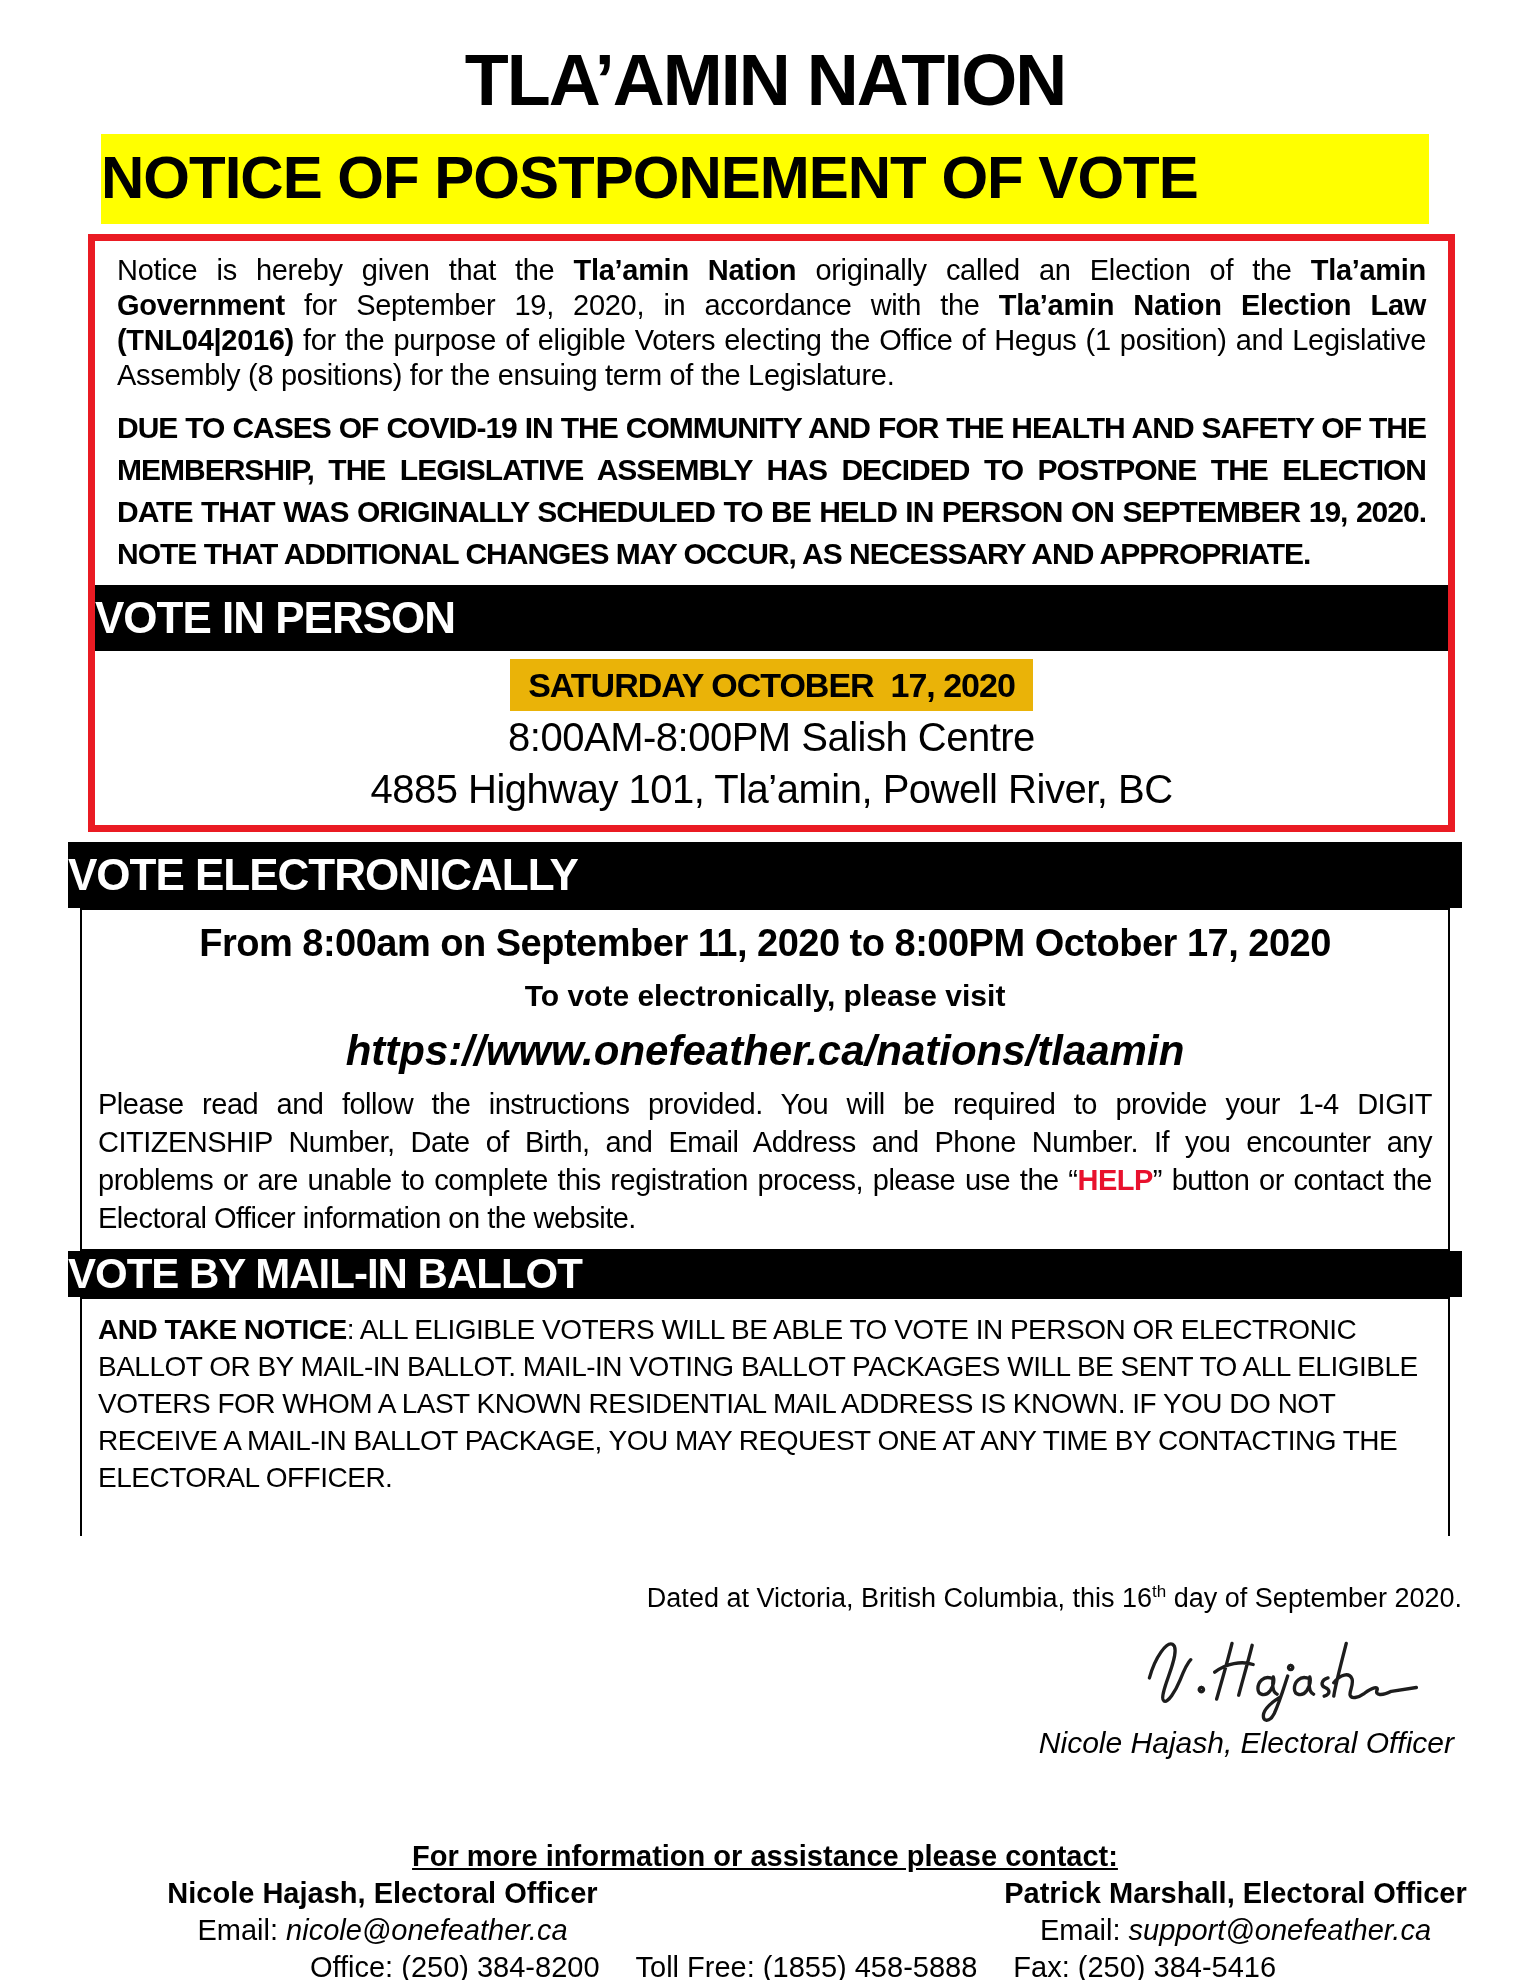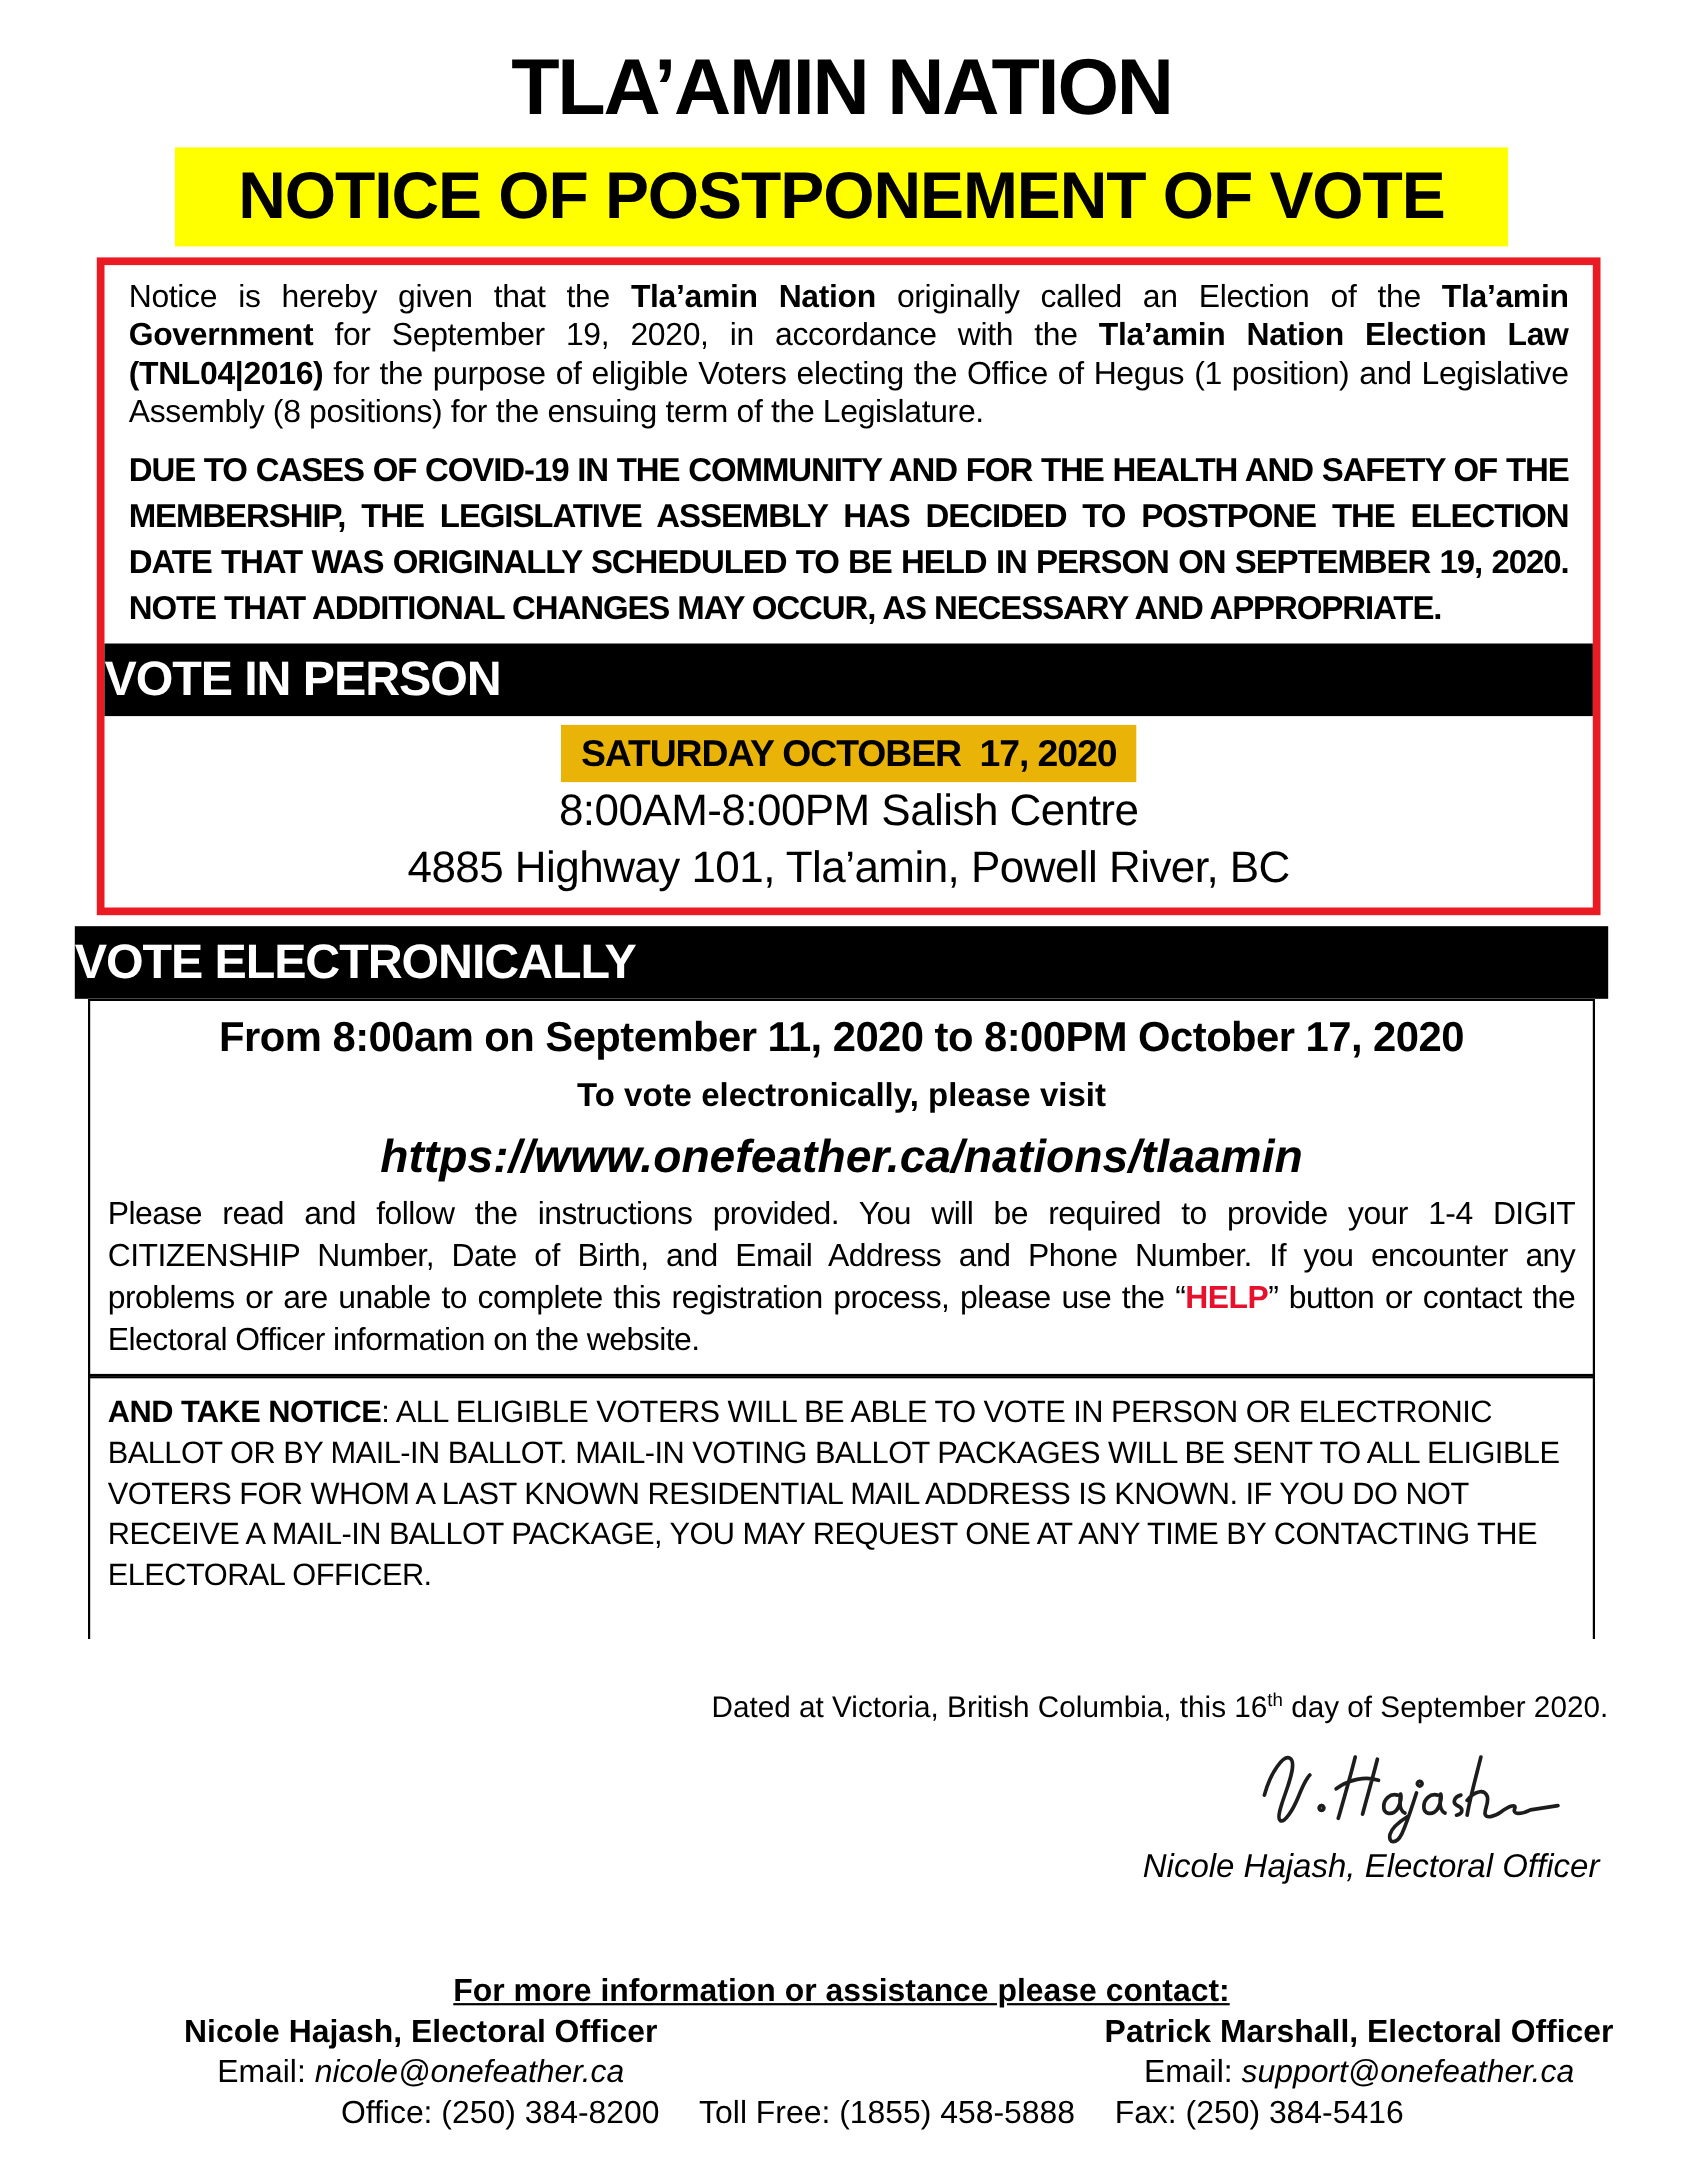--- a/index.html
+++ b/index.html
@@ -6,22 +6,22 @@
   .page {
     width:1530px; height:1980px; margin:0 auto; background:#ffffff;
     font-family:"Liberation Sans","DejaVu Sans",sans-serif; color:#000;
     overflow:hidden; position:relative;
   }
   .h-title {
     margin:40px 0 0; text-align:center;
     font-size:72px; font-weight:700; letter-spacing:-2px; line-height:80px;
   }
   .y-title {
-    margin:14px auto 0; width:1212px; background:#ffff00;
-    text-align:center; font-size:60px; font-weight:700; letter-spacing:-1px;
+    margin:14px auto 0; width:1328px; background:#ffff00;
+    text-align:left; font-size:60px; font-weight:700; letter-spacing:-1px;
     padding:11px 0 13px; box-sizing:border-box; line-height:66px;
   }
   .red-box {
     margin:10px 75px 0 88px; border:7px solid #ea1b23; background:#fff;
   }
   .p-intro {
     margin:0; padding:12px 22px 0; font-size:29px; line-height:35px;
     text-align:justify; letter-spacing:-0.3px;
   }
   .p-covid {
@@ -96,20 +96,21 @@
 
   <div class="banner banner-wide">VOTE ELECTRONICALLY</div>
 
   <div class="inner-box">
     <div class="e-from">From 8:00am on September 11, 2020 to 8:00PM October 17, 2020</div>
     <div class="e-visit">To vote electronically, please visit</div>
     <div class="e-url">https://www.onefeather.ca/nations/tlaamin</div>
     <p class="e-para"><span>Please read and follow the instructions provided.  You will be required to provide your 1-4 DIGIT CITIZENSHIP Number, Date of Birth, and Email Address and Phone Number. If you encounter any problems or are unable to complete this registration process, please use the “</span><span class="help-red">HELP</span><span>” button or contact the Electoral Officer information on the website.</span></p>
   </div>
 
+  <div class="banner banner-mail">VOTE BY MAIL-IN BALLOT</div>
 
   <div class="mail-box">
     <p class="m-para"><b>AND TAKE NOTICE</b><span>: ALL ELIGIBLE VOTERS WILL BE ABLE TO VOTE IN PERSON OR ELECTRONIC BALLOT OR BY MAIL-IN BALLOT. MAIL-IN VOTING BALLOT PACKAGES WILL BE SENT TO ALL ELIGIBLE VOTERS FOR WHOM A LAST KNOWN RESIDENTIAL MAIL ADDRESS IS KNOWN. IF YOU DO NOT RECEIVE A MAIL-IN BALLOT PACKAGE, YOU MAY REQUEST ONE AT ANY TIME BY CONTACTING THE ELECTORAL OFFICER.</span></p>
   </div>
 
   <div class="dated"><span>Dated at Victoria, British Columbia, this 16</span><sup>th</sup><span> day of September 2020.</span></div>
 
   <div class="sig-row">
     <svg class="sig-svg" viewBox="0 0 300 100" xmlns="http://www.w3.org/2000/svg" aria-hidden="true">
       <path fill="none" stroke="#1d1d1d" stroke-width="3.5" stroke-linecap="round" stroke-linejoin="round" d="

